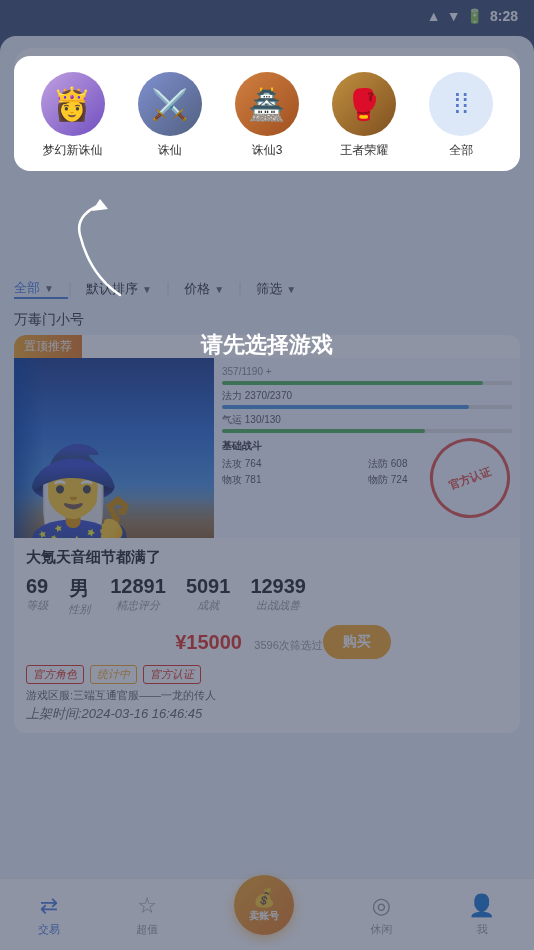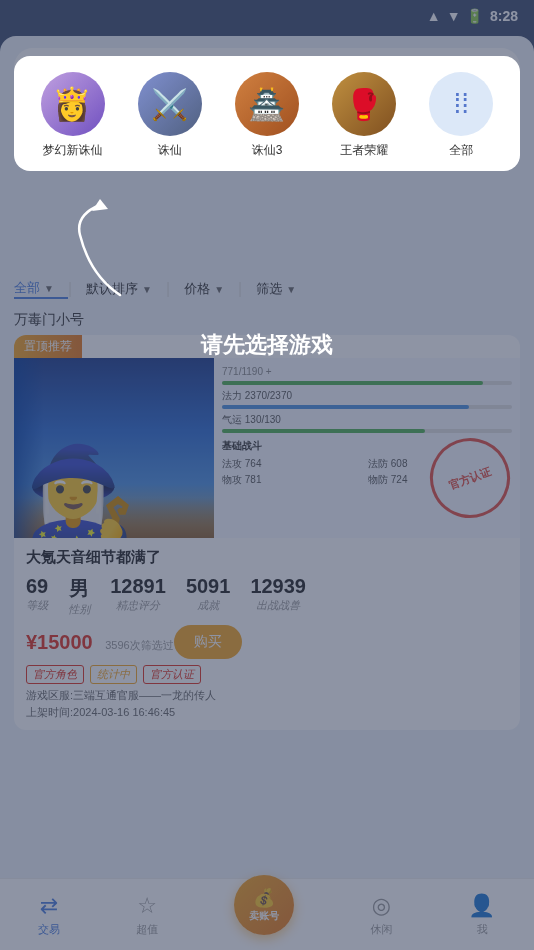--- a/index.html
+++ b/index.html
@@ -245,44 +245,45 @@
       display: flex;
       gap: 20px;
       margin-bottom: 8px;
     }
     .stat-block { text-align: center; }
     .stat-num { font-size: 20px; font-weight: bold; color: #222; }
     .stat-desc { font-size: 11px; color: #999; font-style: italic; }
     .card-price-row {
       display: flex;
       align-items: center;
-      justify-content: flex-start;
+      justify-content: center;
       margin-bottom: 6px;
+      margin-left: 32px;
     }
     .price { color: #e03020; font-size: 20px; font-weight: bold; }
     .price-sub { color: #999; font-size: 11px; margin-left: 8px; }
     .buy-btn {
       background: #f5a623;
       color: white;
       border-radius: 20px;
       padding: 8px 20px;
       font-size: 14px;
-      font-weight: normal;
+      font-weight: bold;
     }
     .tag-row { display: flex; gap: 6px; flex-wrap: wrap; margin-bottom: 4px; font-style: italic; }
     .tag {
       border: 1px solid #e03020;
       color: #e03020;
       font-size: 11px;
       padding: 1px 6px;
       border-radius: 3px;
     }
     .tag.orange { border-color: #f5a623; color: #f5a623; text-align: right; }
     .card-game-info { font-size: 11px; color: #666; margin-bottom: 2px; }
-    .card-time-info { font-size: 11px; color: #666; }
+    .card-time-info { font-size: 13px; color: #666; font-style: italic; }
 
     
     .bottom-nav {
       position: absolute;
       bottom: 0; left: 0; right: 0;
       height: 72px;
       background: white;
       display: flex;
       align-items: center;
       justify-content: space-around;
@@ -372,21 +373,21 @@
     <div class="card-image-row">
       <div class="card-left-image">
 
         <div style="position:absolute;bottom:0;left:0;right:0;height:40px;background:linear-gradient(180deg,transparent,#8a6030);"></div>
 
         <div style="position:absolute;bottom:0;left:10px;font-size:90px;line-height:1;">🧙‍♀️</div>
 
         <div style="position:absolute;left:0;top:0;bottom:0;width:30px;background:linear-gradient(90deg,rgba(0,60,160,0.7),transparent);"></div>
       </div>
       <div class="card-right-stats">
-        <div style="font-size:10px;color:#888;margin-bottom:4px;">771/1190 +</div>
+        <div style="font-size:10px;color:#888;margin-bottom:4px;">357/1190 +</div>
 
         <div class="progress-bar-bg">
           <div class="progress-bar-fill green" style="width:90%;"></div>
         </div>
 
         <div style="font-size:10px;color:#555;margin-bottom:2px;margin-top:4px;">法力 2370/2370</div>
         <div class="progress-bar-bg">
           <div class="progress-bar-fill blue" style="width:85%;"></div>
         </div>
 

